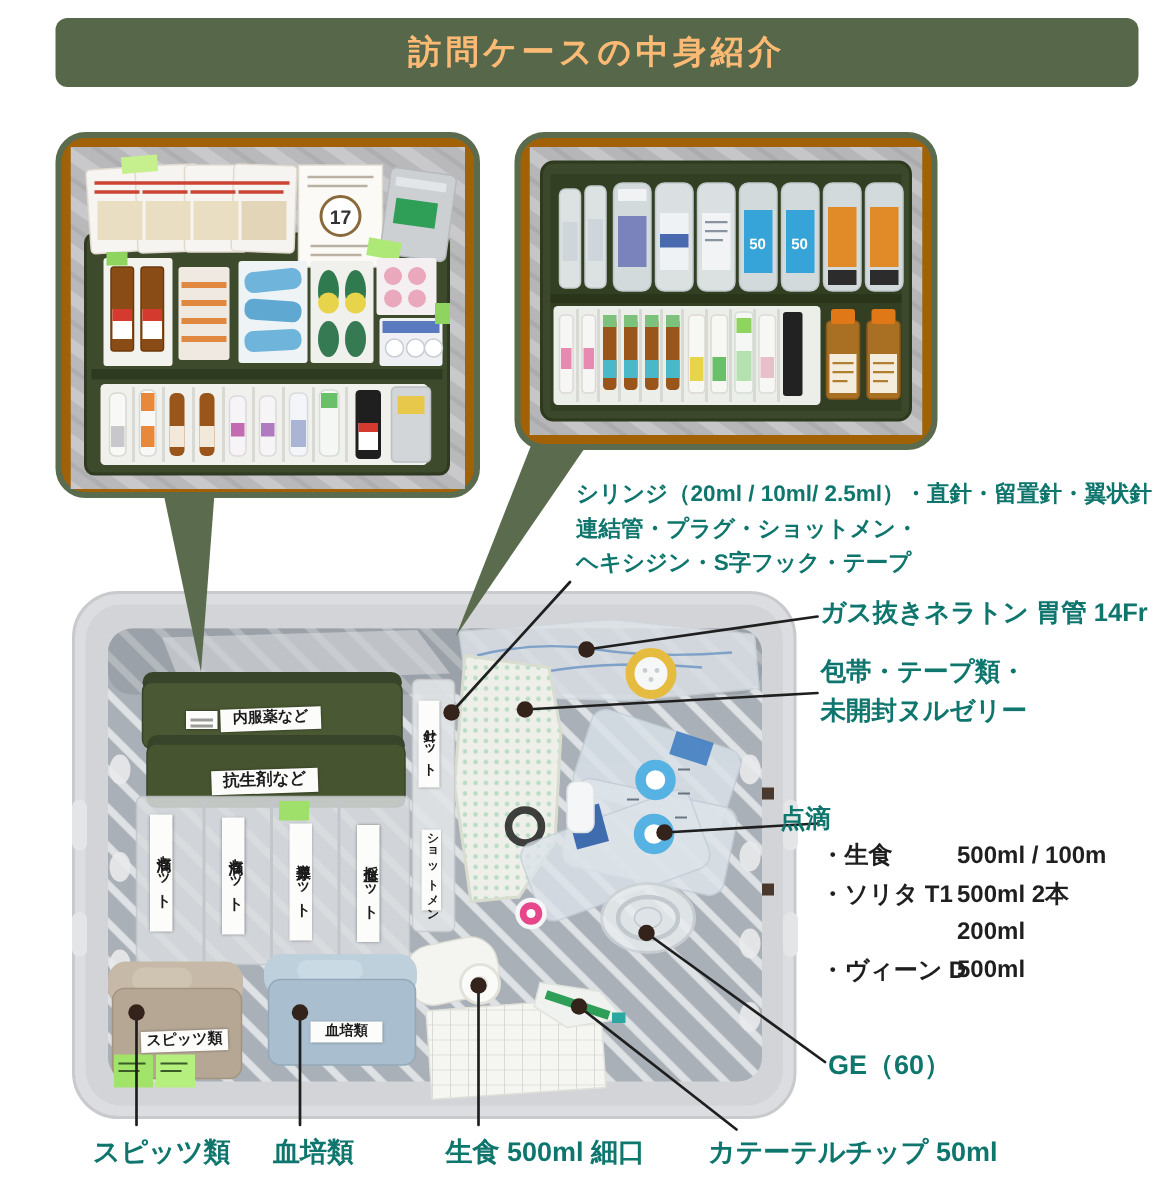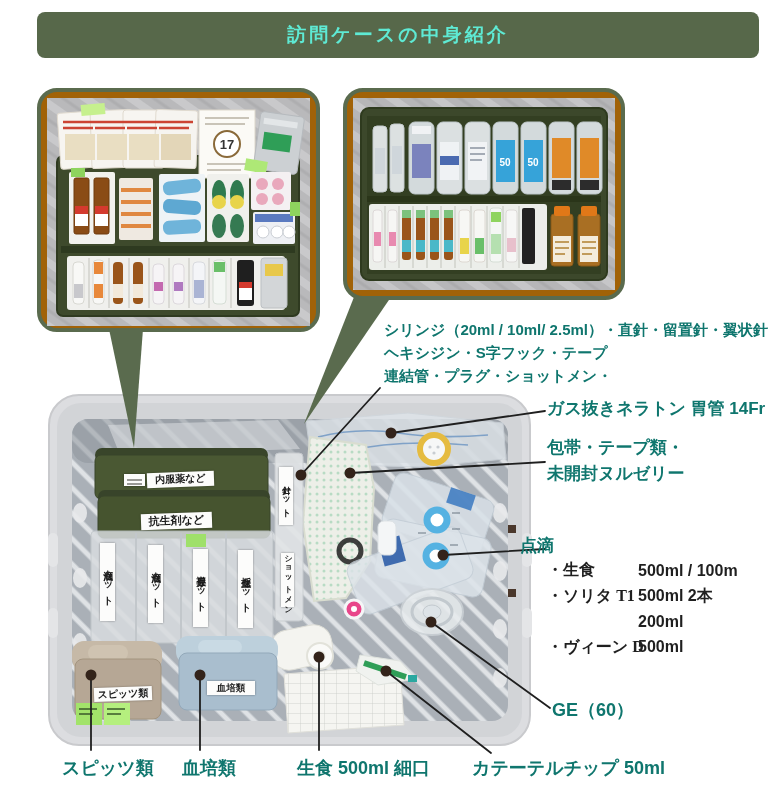--- a/index.html
+++ b/index.html
@@ -5,21 +5,21 @@
   html,body { margin:0; padding:0; background:#ffffff; }
   #page {
     position:relative; width:776px; height:800px; background:#ffffff;
     font-family:"Liberation Sans","DejaVu Sans",sans-serif; color:#1f1f1f; overflow:hidden;
   }
   .banner {
     position:absolute; left:37px; top:12px; width:722px; height:46px;
     background:#57684a; border-radius:8px;
     display:flex; align-items:center; justify-content:center;
   }
-  .banner span { color:#5eead4; font-size:19px; font-weight:600; letter-spacing:3px; }
+  .banner span { color:#fdba74; font-size:22px; font-weight:600; letter-spacing:3px; }
 
   .bubble {
     position:absolute; background:#a16207; border:4px solid #5a6b4e;
     border-radius:20px; padding:6px; box-sizing:border-box; z-index:2;
   }
   .bubble svg { display:block; }
 
   #main-photo { position:absolute; left:48px; top:393px; width:484px; height:356px; z-index:1; }
   #main-photo svg { position:absolute; left:0; top:0; }
 
@@ -30,21 +30,21 @@
   }
   .vlabel { writing-mode:vertical-rl; text-orientation:upright; letter-spacing:1px; }
 
   .ann { position:absolute; font-weight:600; color:#0f766e; white-space:nowrap; z-index:6; }
   .ann-syringe { left:384px; top:318px; font-size:15px; line-height:23px; }
   .ann-neraton { left:547px; top:397px; font-size:17px; }
   .ann-houtai  { left:547px; top:435px; font-size:17px; line-height:25.5px; }
   .ann-tenteki-h { left:520px; top:534px; font-size:17px; }
   .iv-table { position:absolute; left:547px; top:558px; font-weight:600; font-size:16px; z-index:6; }
   .iv-table .row { display:flex; height:25.5px; align-items:center; white-space:nowrap; }
-  .iv-table .c1 { width:91px;font-family:Liberation Serif, serif; }
+  .iv-table .c1 { width:91px; }
   .ann-ge { left:552px; top:698px; font-size:18px; }
   .ann-catheter { left:472px; top:756px; font-size:18px;text-align:center; }
   .ann-spits { left:62px; top:756px; font-size:18px; }
   .ann-ketsubai { left:182px; top:756px; font-size:18px; }
   .ann-seishoku { left:297px; top:756px; font-size:18px; }
 
   #overlay { position:absolute; left:0; top:0; width:776px; height:800px; z-index:5; pointer-events:none; }
   #tails   { position:absolute; left:0; top:0; width:776px; height:800px; z-index:4; pointer-events:none; }
 </style>
 </head>
@@ -401,22 +401,22 @@
     <div class="pl vlabel" style="left:145px; top:156px; width:15px; height:78px; font-size:10px;">導尿セット</div>
     <div class="pl vlabel" style="left:190px; top:157px; width:15px; height:78px; font-size:10px;">採血セット</div>
     <div class="pl vlabel" style="left:231px; top:74px; width:14px; height:58px; font-size:9px;">針セット</div>
     <div class="pl vlabel" style="left:233px; top:160px; width:13px; height:54px; font-size:8px;">ショットメン</div>
     <div class="pl" style="left:46px; top:294px; width:58px; height:14px; font-size:10px; transform:rotate(-2deg);">スピッツ類</div>
     <div class="pl" style="left:159px; top:288px; width:48px; height:14px; font-size:9.5px;">血培類</div>
   </div>
 
   <div class="ann ann-syringe">
     <div>シリンジ（20ml / 10ml/ 2.5ml）・直針・留置針・翼状針</div>
+    <div>連結管・プラグ・ショットメン・</div>
     <div>ヘキシジン・S字フック・テープ</div>
-    <div>連結管・プラグ・ショットメン・</div>
   </div>
   <div class="ann ann-neraton">ガス抜きネラトン 胃管 14Fr</div>
   <div class="ann ann-houtai">
     <div>包帯・テープ類・</div>
     <div>未開封ヌルゼリー</div>
   </div>
   <div class="ann ann-tenteki-h">点滴</div>
   <div class="iv-table">
     <div class="row">
       <span class="c1">・生食</span>

